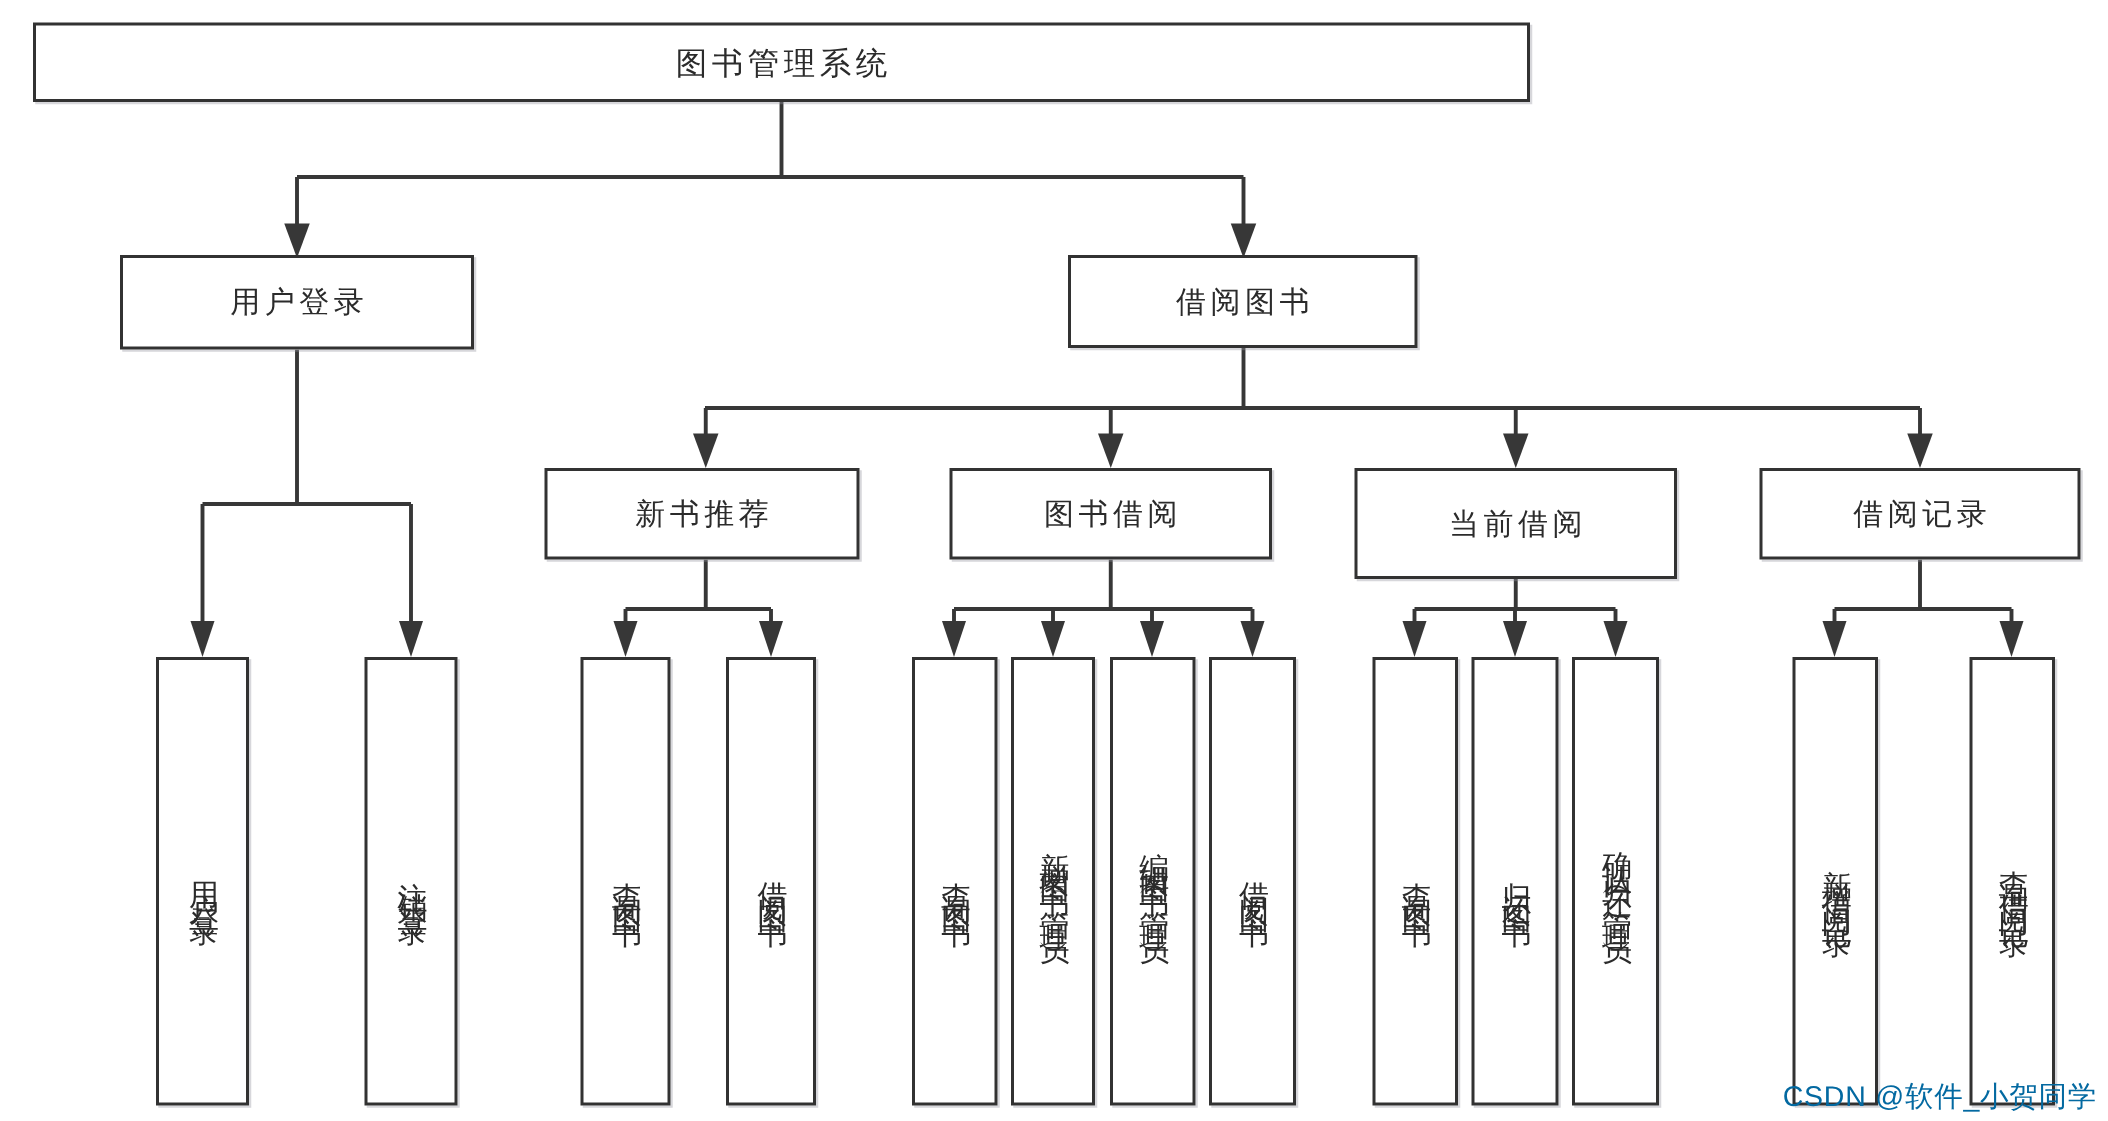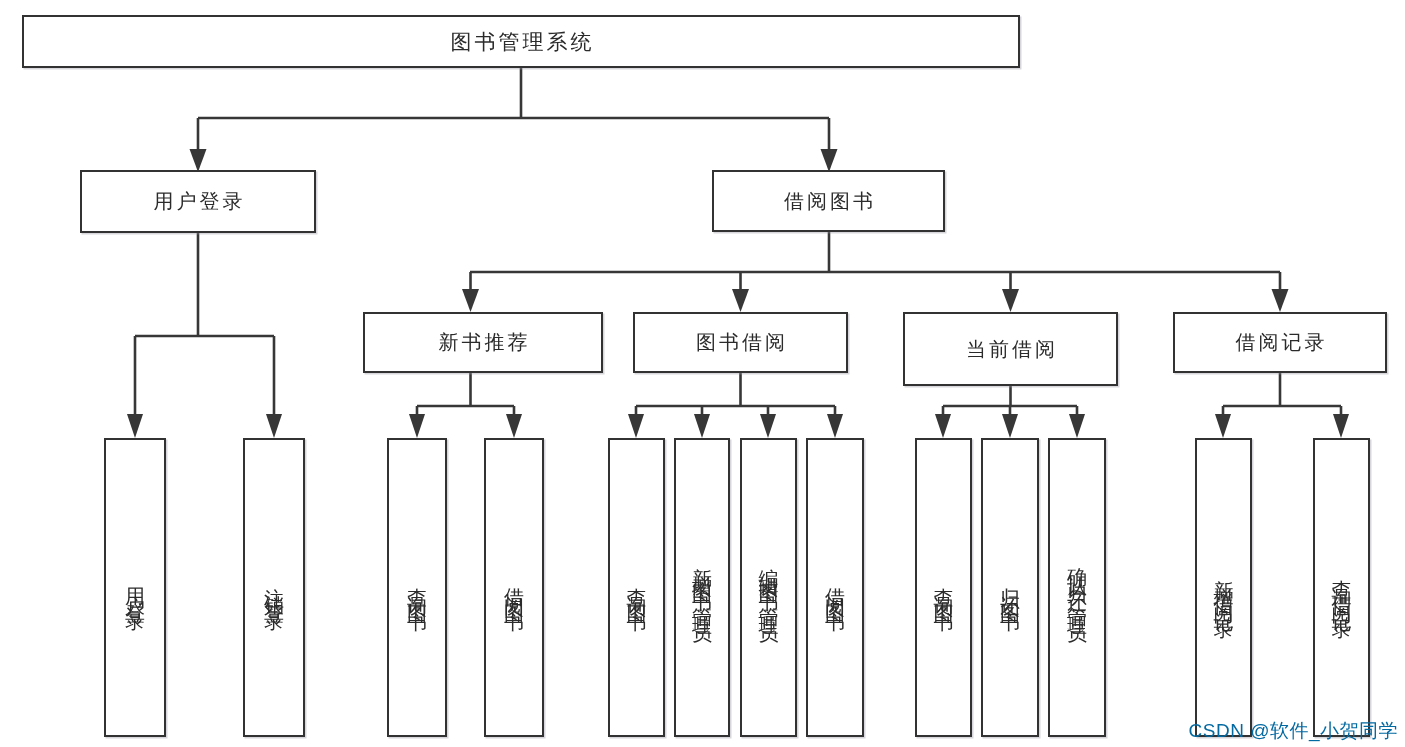--- a/index.html
+++ b/index.html
@@ -128,21 +128,21 @@
     <span class="h-label">图书管理系统</span>
   </div>
 
   <div class="box" style="left:80px; top:170px; width:236px; height:63px;">
     <span class="h-label">用户登录</span>
   </div>
   <div class="box" style="left:712px; top:170px; width:233px; height:62px;">
     <span class="h-label">借阅图书</span>
   </div>
 
-  <div class="box" style="left:363px; top:312px; width:240px; height:61px;">
+  <div class="box" style="left:363px; top:312px; width:210px; height:61px;">
     <span class="h-label">新书推荐</span>
   </div>
   <div class="box" style="left:633px; top:312px; width:215px; height:61px;">
     <span class="h-label">图书借阅</span>
   </div>
   <div class="box" style="left:903px; top:312px; width:215px; height:74px;">
     <span class="h-label">当前借阅</span>
   </div>
   <div class="box" style="left:1173px; top:312px; width:214px; height:61px;">
     <span class="h-label">借阅记录</span>

